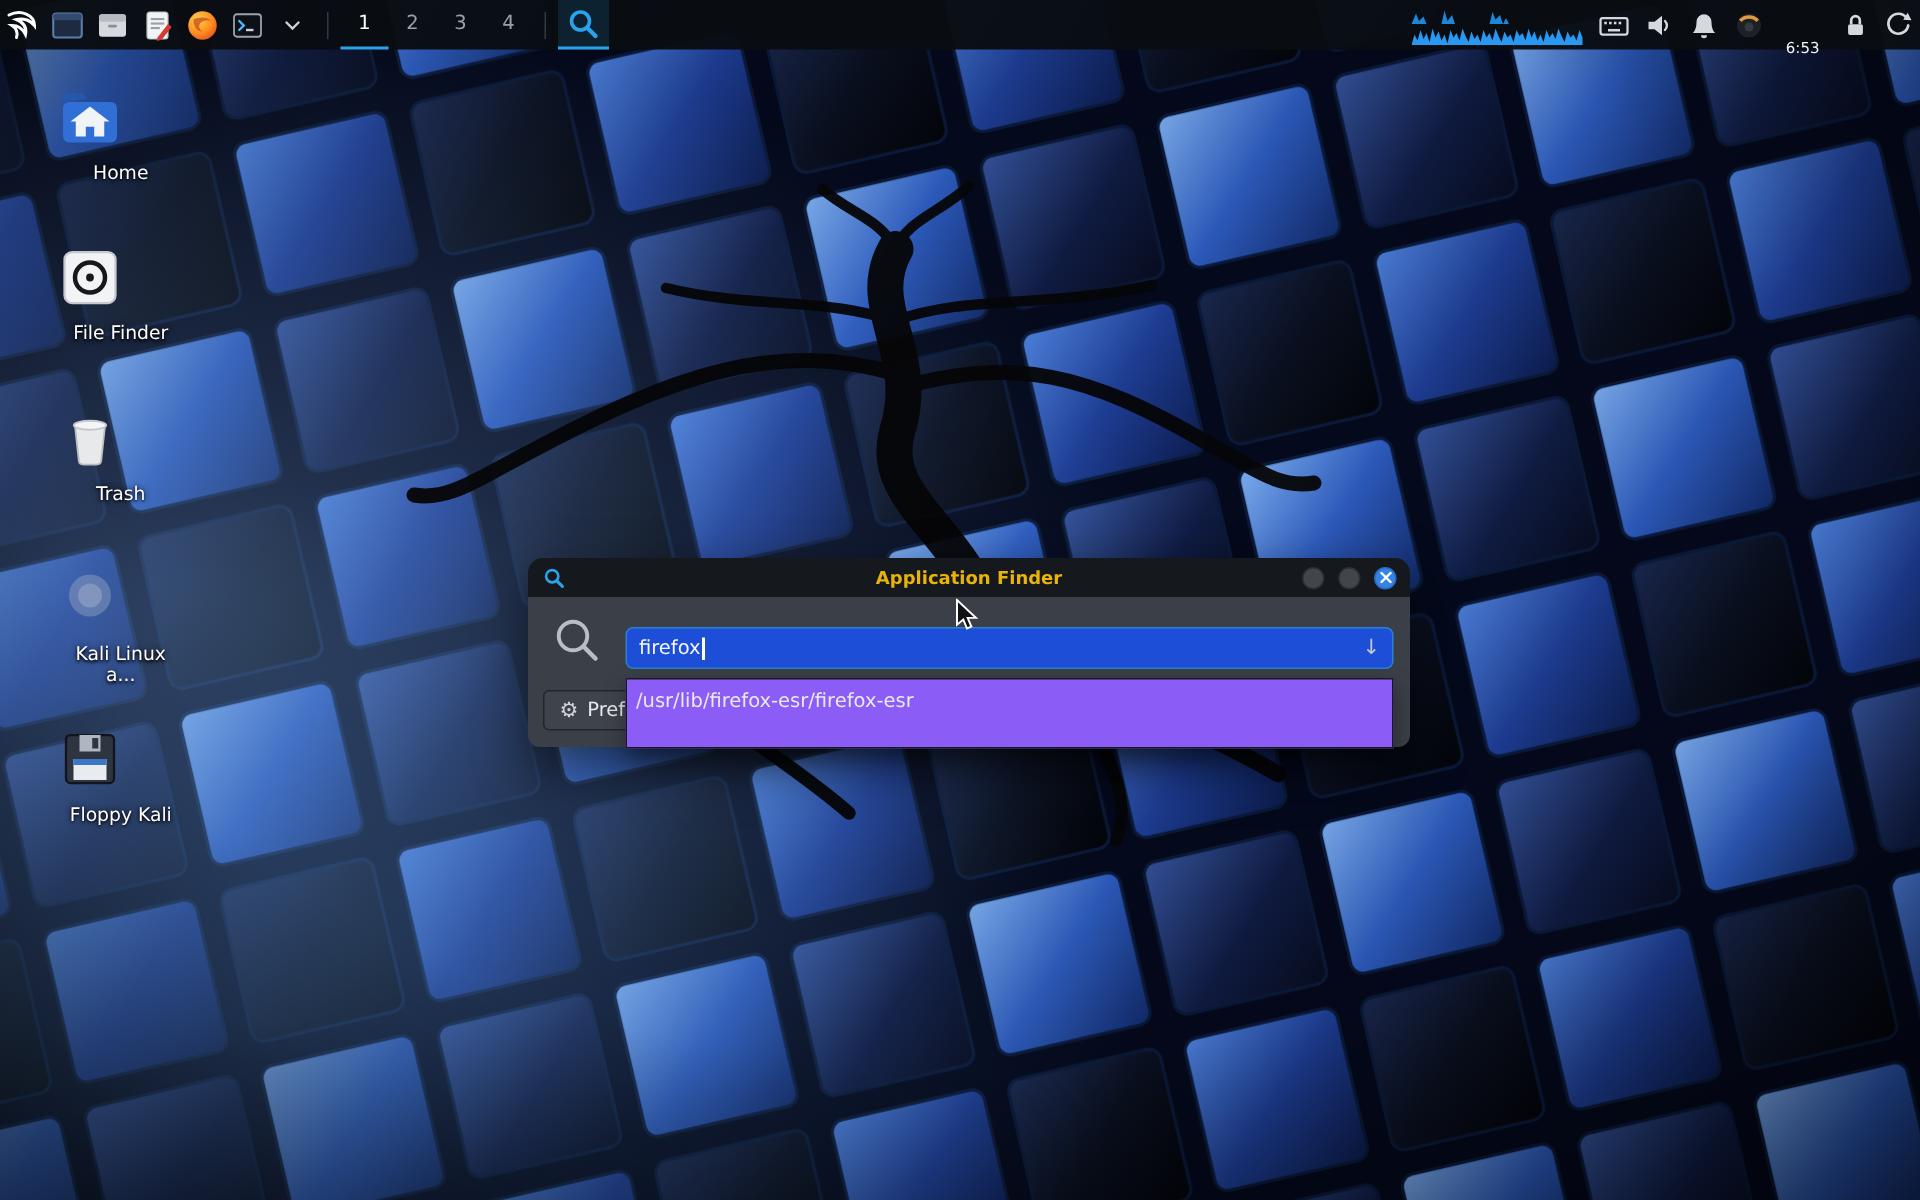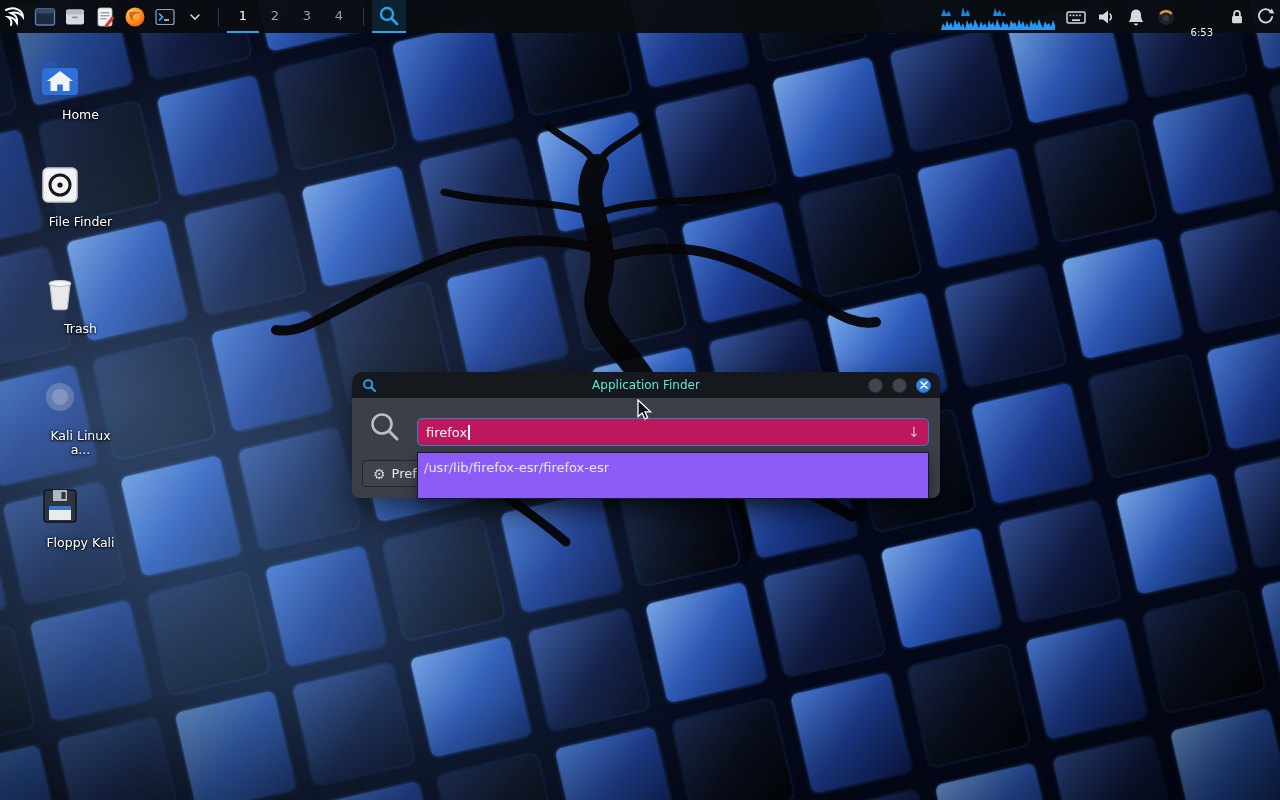--- a/index.html
+++ b/index.html
@@ -59,36 +59,36 @@
     border-radius:10px 10px 8px 8px;
     box-shadow:0 14px 34px rgba(0,0,0,.55);
   }
   .titlebar{
     position:relative;height:26px;background:#15181d;
     border-radius:10px 10px 0 0;display:flex;align-items:center;
   }
   .titlebar .tb-icon{margin-left:10px;}
   .win-title{
     position:absolute;left:0;right:0;text-align:center;
-    font-size:12px;font-weight:normal;color:#5eead4;pointer-events:none;
+    font-size:12px;font-weight:bold;color:#eab308;pointer-events:none;
   }
   .winbtns{margin-left:auto;display:flex;align-items:center;gap:9px;margin-right:9px;}
   .wbtn{
     width:15px;height:15px;border-radius:50%;border:1px solid #2b2f35;
     background:#41464d;padding:0;display:flex;align-items:center;justify-content:center;
   }
   .wbtn.close{background:#3584e4;border-color:#2b6cbe;}
   .winbody{
     position:relative;height:100px;background:#3b3f47;
     border-radius:0 0 8px 8px;
   }
   .search-glyph{position:absolute;left:16px;top:12px;}
   .entry{
     position:absolute;left:65px;top:20px;width:512px;height:28px;box-sizing:border-box;
-    background:#be185d;border:1.5px solid #2f80d0;border-radius:5px;
+    background:#1d4ed8;border:1.5px solid #2f80d0;border-radius:5px;
     display:flex;align-items:center;padding:0 8px;color:#f4f6f8;font-size:13px;justify-content:center;
   }
   .caret{display:inline-block;width:1.5px;height:15px;background:#ffffff;margin-left:1px;}
   .entry-arrow{margin-left:auto;color:#c3c7cc;font-size:14px;line-height:1;}
   .prefs{
     position:absolute;left:10px;top:62px;width:132px;height:27px;z-index:1;
     background:#3f444c;border:1px solid #22252a;border-radius:4px;
     display:flex;align-items:center;gap:6px;padding:0 10px;box-sizing:border-box;
     color:#e6e8eb;font-size:13px;font-family:inherit;white-space:nowrap;overflow:hidden;
   }

